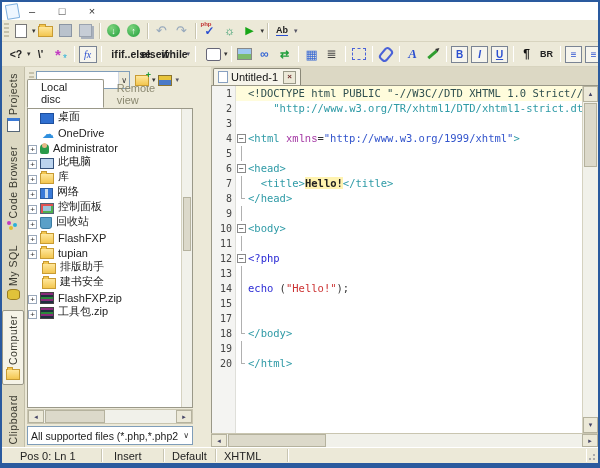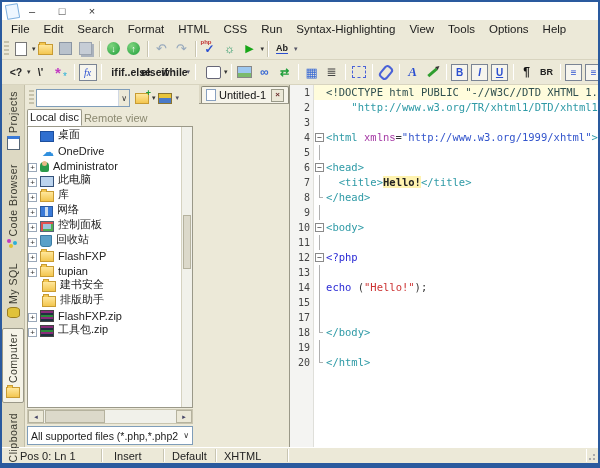--- a/index.html
+++ b/index.html
@@ -74,21 +74,21 @@
   
   .lp{width:170px;display:flex;flex-direction:column;background:#ECE9D8;flex:0 0 auto;padding:2px 2px 0 2px;box-sizing:border-box;}
   .minibar{height:22px;display:flex;align-items:center;flex:0 0 auto;}
   .combo{width:92px;height:16px;background:#fff;border:1px solid #7f9db9;display:flex;align-items:center;justify-content:flex-end;margin-right:3px;}
   .combo .chev{font-size:8px;color:#333;padding:0 2px;border-left:1px solid #d0d8e4;background:#ECE9D8;height:100%;display:flex;align-items:center;}
   .mini-btn{height:18px;display:flex;align-items:center;padding:0 2px;}
   .ic-foldplus{width:12px;height:9px;background:linear-gradient(#ffe79c,#f3c64f);border:1px solid #c89b32;position:relative;}
   .ic-foldplus::after{content:"+";position:absolute;right:-3px;top:-6px;color:#1f9e3a;font-weight:bold;font-size:9px;}
   .ic-connect{width:12px;height:9px;background:linear-gradient(180deg,#e8c43a 0 4px,#4a7ac8 4px 100%);border:1px solid #8a7430;}
   .ltabs{height:17px;display:flex;align-items:flex-end;flex:0 0 auto;font-size:11px;}
-  .ltab{padding:1px 2px 2px;color:#8a8870;}
+  .ltab{padding:1px 13px 2px;color:#8a8870;}
   .ltab.active{background:#fff;border:1px solid #9a9888;border-bottom:1px solid #fff;color:#222;border-radius:2px 2px 0 0;}
   .treewrap{flex:1;background:#fff;border:1px solid #9a9888;position:relative;overflow:hidden;min-height:0;}
   .trow{height:15px;display:flex;align-items:flex-end;font-size:11px;color:#222;white-space:nowrap;}
   .tind{width:14px;flex:0 0 auto;}
   .texp{width:9px;height:9px;border:1px solid #9aa8ba;background:#fff;font-size:8px;line-height:7px;text-align:center;color:#333;flex:0 0 auto;margin-right:3px;box-sizing:border-box;}
   .tnoexp{width:12px;flex:0 0 auto;}
   .ticon{margin-right:4px;flex:0 0 auto;}
   .t-desktop{width:12px;height:9px;background:#2f6fd0;border:1px solid #1d4f9e;}
   .t-cloud{color:#2f8fde;font-size:12px;line-height:10px;}
   .t-user{width:9px;height:10px;background:#2a9a4a;border-radius:4px 4px 2px 2px;position:relative;}
@@ -104,21 +104,21 @@
   .tree-thumb{position:absolute;left:1px;right:1px;top:88px;height:52px;background:#DCD9CA;border:1px solid #b5b29e;}
   .hscroll{height:13px;display:flex;align-items:stretch;background:#F1F1EA;border:1px solid #c9c5b0;flex:0 0 auto;margin-top:1px;}
   .harrow{width:14px;background:#ECE9D8;border:1px solid #b5b29e;font-size:7px;color:#446;display:flex;align-items:center;justify-content:center;}
   .hthumb{width:58px;background:#DCD9CA;border:1px solid #b5b29e;margin:0 1px;}
   .hfill{flex:1;}
   .filter{height:17px;border:1px solid #7f9db9;background:#fff;display:flex;align-items:center;font-size:10.5px;color:#222;margin:2px 0 2px 0;flex:0 0 auto;}
   .filter .ftext{flex:1;padding-left:3px;white-space:nowrap;overflow:hidden;}
   .filter .chev{font-size:8px;color:#333;padding:0 3px;}
   .splitter{width:4px;background:#ECE9D8;flex:0 0 auto;}
   
-  .ed{flex:1;display:flex;flex-direction:row;min-width:0;}
+  .ed{flex:1;display:flex;flex-direction:column;min-width:0;margin-left:12px;}
   .etabbar{height:18px;display:flex;align-items:flex-end;background:#DCD8C4;border-bottom:1px solid #9a9888;flex:0 0 auto;padding-left:2px;}
   .etab{height:16px;background:#F6F4EA;border:1px solid #8a8878;border-bottom:none;display:flex;align-items:center;padding:0 4px;font-size:11px;color:#111;border-radius:2px 2px 0 0;}
   .etab .epage{width:8px;height:10px;background:#fff;border:1px solid #88a0c0;margin-right:3px;}
   .etab .eclose{width:11px;height:11px;border:1px solid #998;background:#ECE9D8;font-size:8px;line-height:9px;text-align:center;color:#6b2b2b;margin-left:5px;font-weight:bold;}
   .ebody{flex:1;display:flex;background:#fff;border-left:1px solid #9a9888;min-height:0;}
   .elines{flex:1;display:flex;flex-direction:column;overflow:hidden;min-width:0;}
   .eline{height:15px;display:flex;flex:0 0 auto;}
   .lnum{width:20px;flex:0 0 auto;background:#F4F4F2;border-right:1px solid #DFDFDA;font:10px/15px "DejaVu Sans Mono",monospace;color:#444;text-align:right;padding-right:3px;}
   .fold{width:12px;flex:0 0 auto;position:relative;}
   .fbox{width:9px;height:9px;border:1px solid #8a8a8a;background:#fff;font:8px/7px "DejaVu Sans Mono",monospace;text-align:center;color:#333;display:block;margin:3px 0 0 1px;box-sizing:border-box;}
@@ -154,34 +154,20 @@
 
   <div class="titlebar">
     <span class="app-icon"></span>
     <span class="wbtns">
       <span class="wbtn">–</span>
       <span class="wbtn">□</span>
       <span class="wbtn">×</span>
     </span>
   </div>
 
-  <div class="menubar">
-    <span class="mi">File</span>
-    <span class="mi">Edit</span>
-    <span class="mi">Search</span>
-    <span class="mi">Format</span>
-    <span class="mi">HTML</span>
-    <span class="mi">CSS</span>
-    <span class="mi">Run</span>
-    <span class="mi">Syntax-Highlighting</span>
-    <span class="mi">View</span>
-    <span class="mi">Tools</span>
-    <span class="mi">Options</span>
-    <span class="mi">Help</span>
-  </div>
 
   <div class="tb tb1">
     <span class="grip"></span>
     <span class="tbtn">
         <span class="i-page"></span>
       </span>
     <span class="dd">▾</span>
     <span class="tbtn">
         <span class="i-folder"></span>
       </span>
@@ -417,26 +403,26 @@
             <span>FlashFXP</span>
           </div>
         <div class="trow">
             <span class="texp">+</span>
             <span class="ticon t-folder"></span>
             <span>tupian</span>
           </div>
         <div class="trow">
             <span class="tind"></span>
             <span class="ticon t-folder"></span>
-            <span>建书安全</span>
+            <span>排版助手</span>
           </div>
         <div class="trow">
             <span class="tind"></span>
             <span class="ticon t-folder"></span>
-            <span>排版助手</span>
+            <span>建书安全</span>
           </div>
         <div class="trow">
             <span class="texp">+</span>
             <span class="ticon t-zip"></span>
             <span>FlashFXP.zip</span>
           </div>
         <div class="trow">
             <span class="texp">+</span>
             <span class="ticon t-zip"></span>
             <span>工具包.zip</span>

